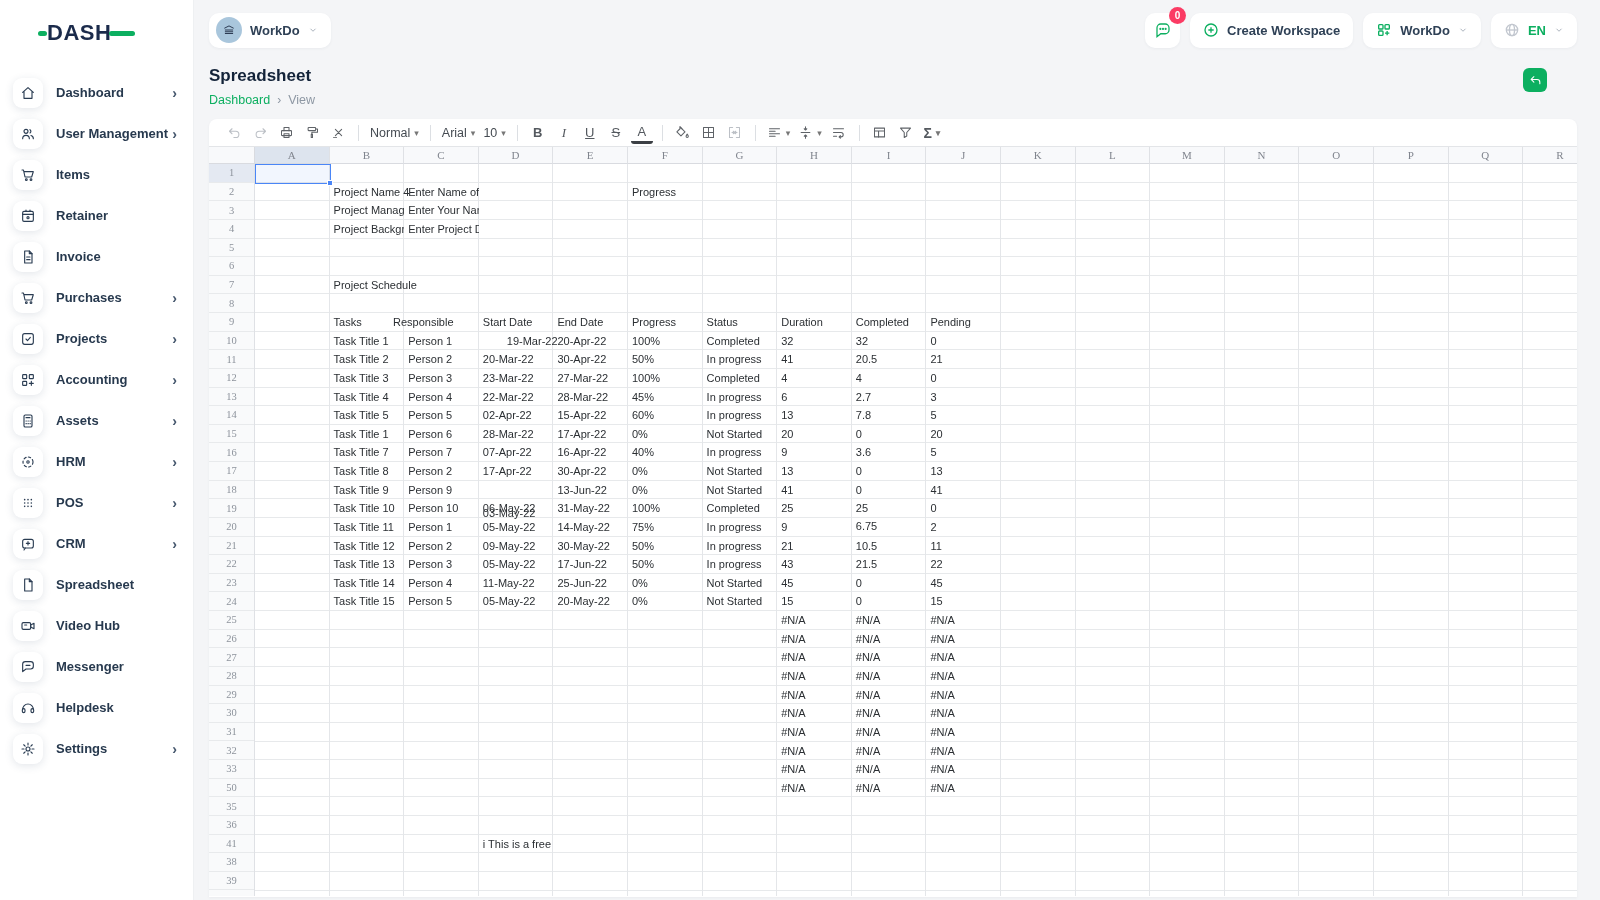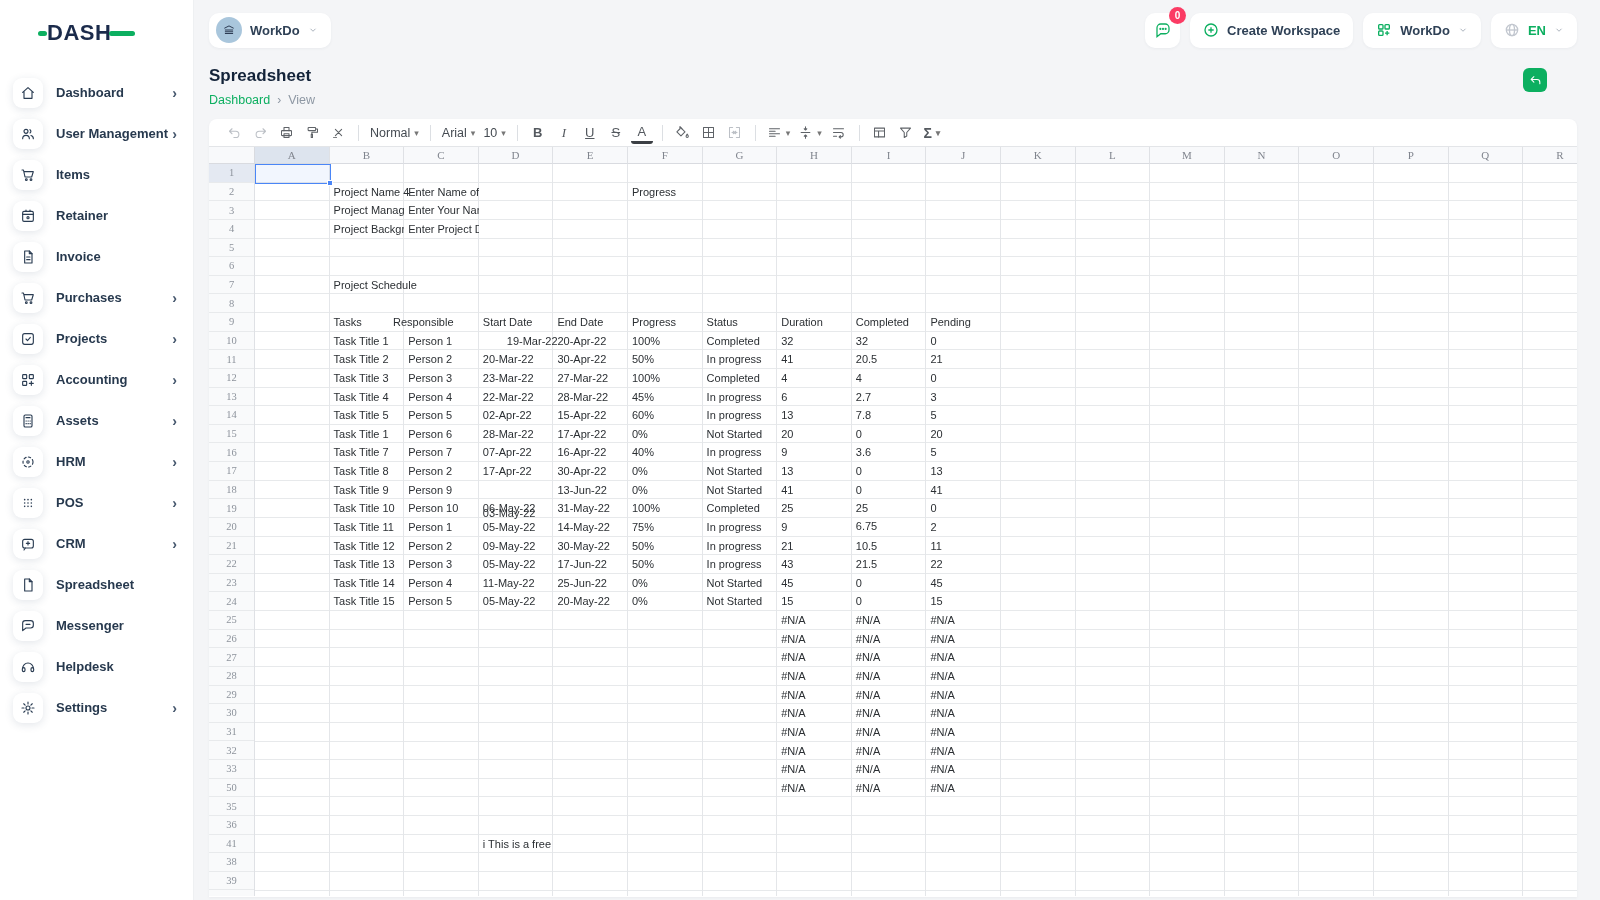--- a/index.html
+++ b/index.html
@@ -214,20 +214,29 @@
           <span class="side-chev">›</span>
         </div>
         <div class="side-item">
           <span class="chip">
             <svg viewBox="0 0 24 24">
               <path d="M7 3h7l4 4v14H7z"></path>
               <path d="M14 3v4h4"></path>
             </svg>
           </span>
           <span class="side-label">Spreadsheet</span>
+        </div>
+        <div class="side-item">
+          <span class="chip">
+            <svg viewBox="0 0 24 24">
+              <rect x="3" y="7" width="13" height="10" rx="2"></rect>
+              <path d="M16 10.5l5-2.5v8l-5-2.5zM7 10.5h3"></path>
+            </svg>
+          </span>
+          <span class="side-label">Video Hub</span>
         </div>
         <div class="side-item">
           <span class="chip">
             <svg viewBox="0 0 24 24">
               <path d="M4 8a4 4 0 0 1 4-4h8a4 4 0 0 1 4 4v3a4 4 0 0 1-4 4H9l-5 4z"></path>
               <path d="M9 9.5h6"></path>
             </svg>
           </span>
           <span class="side-label">Messenger</span>
         </div>

